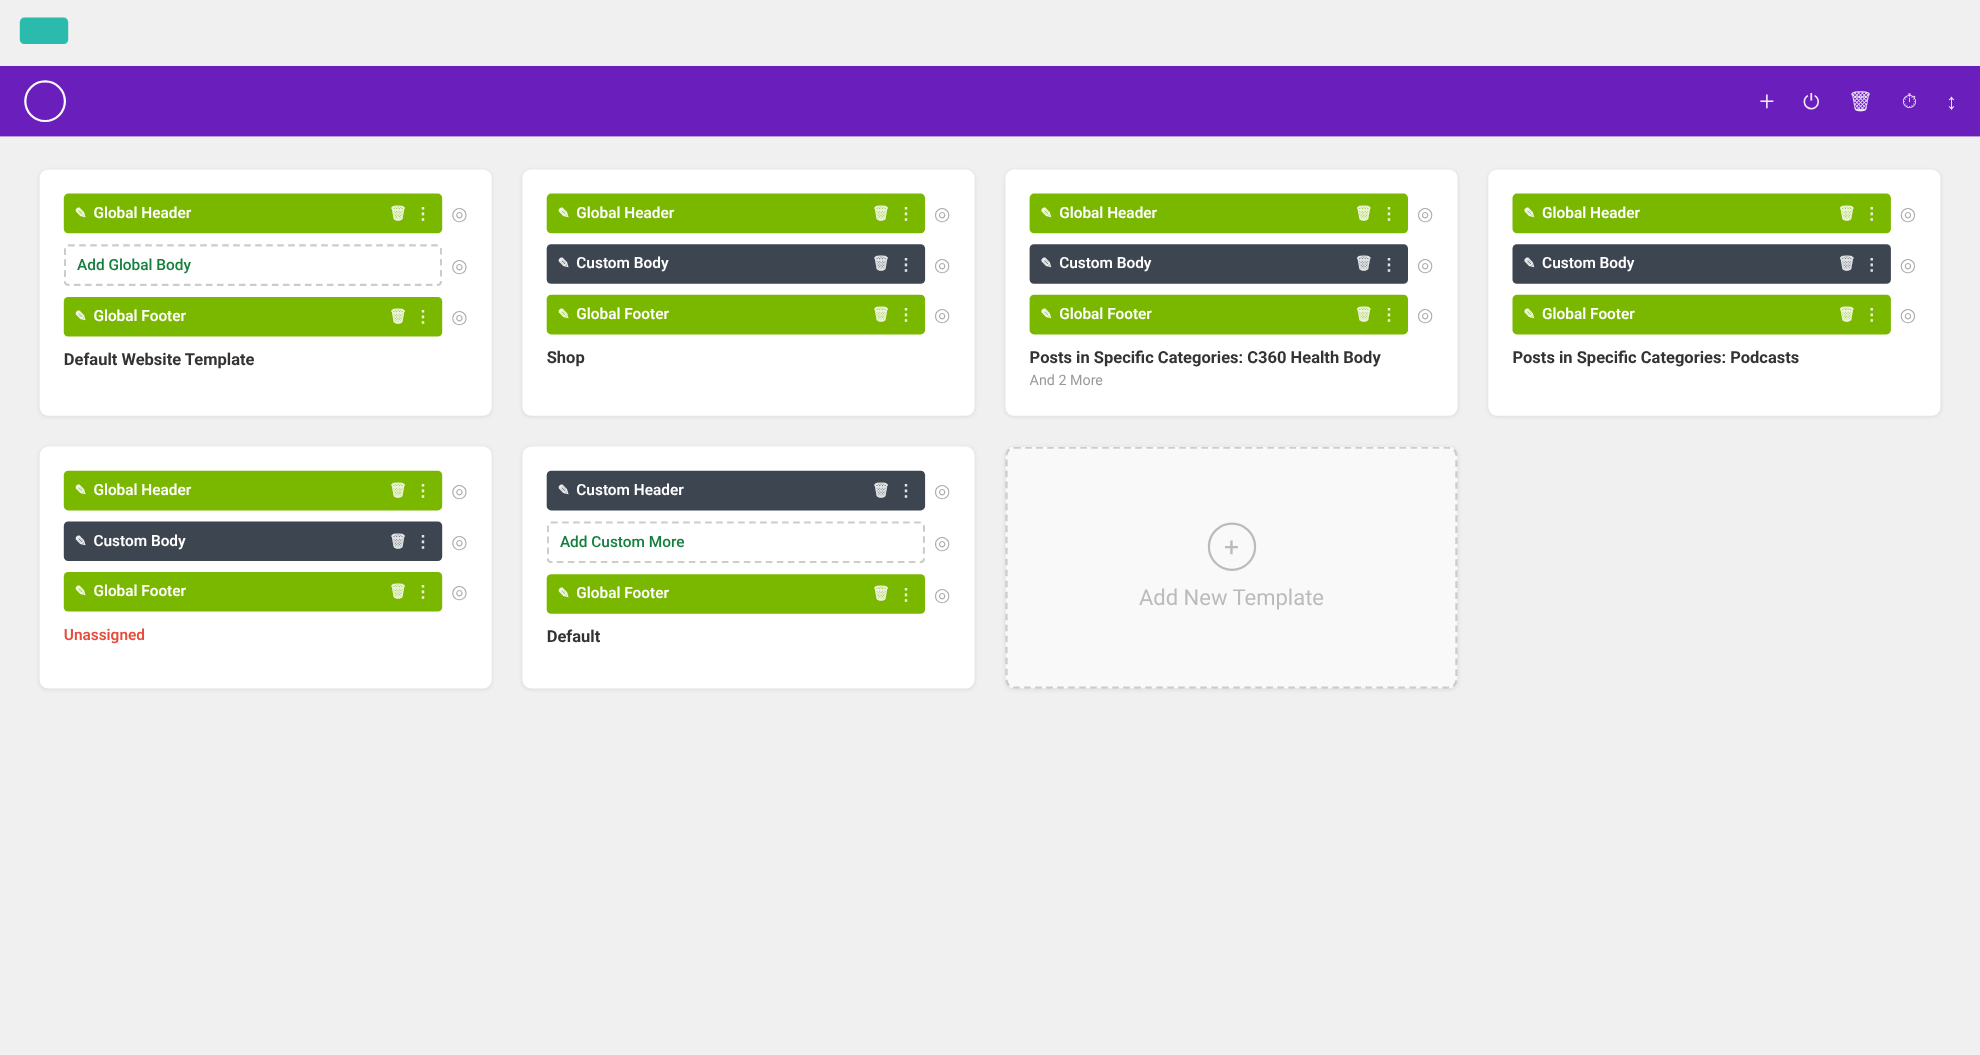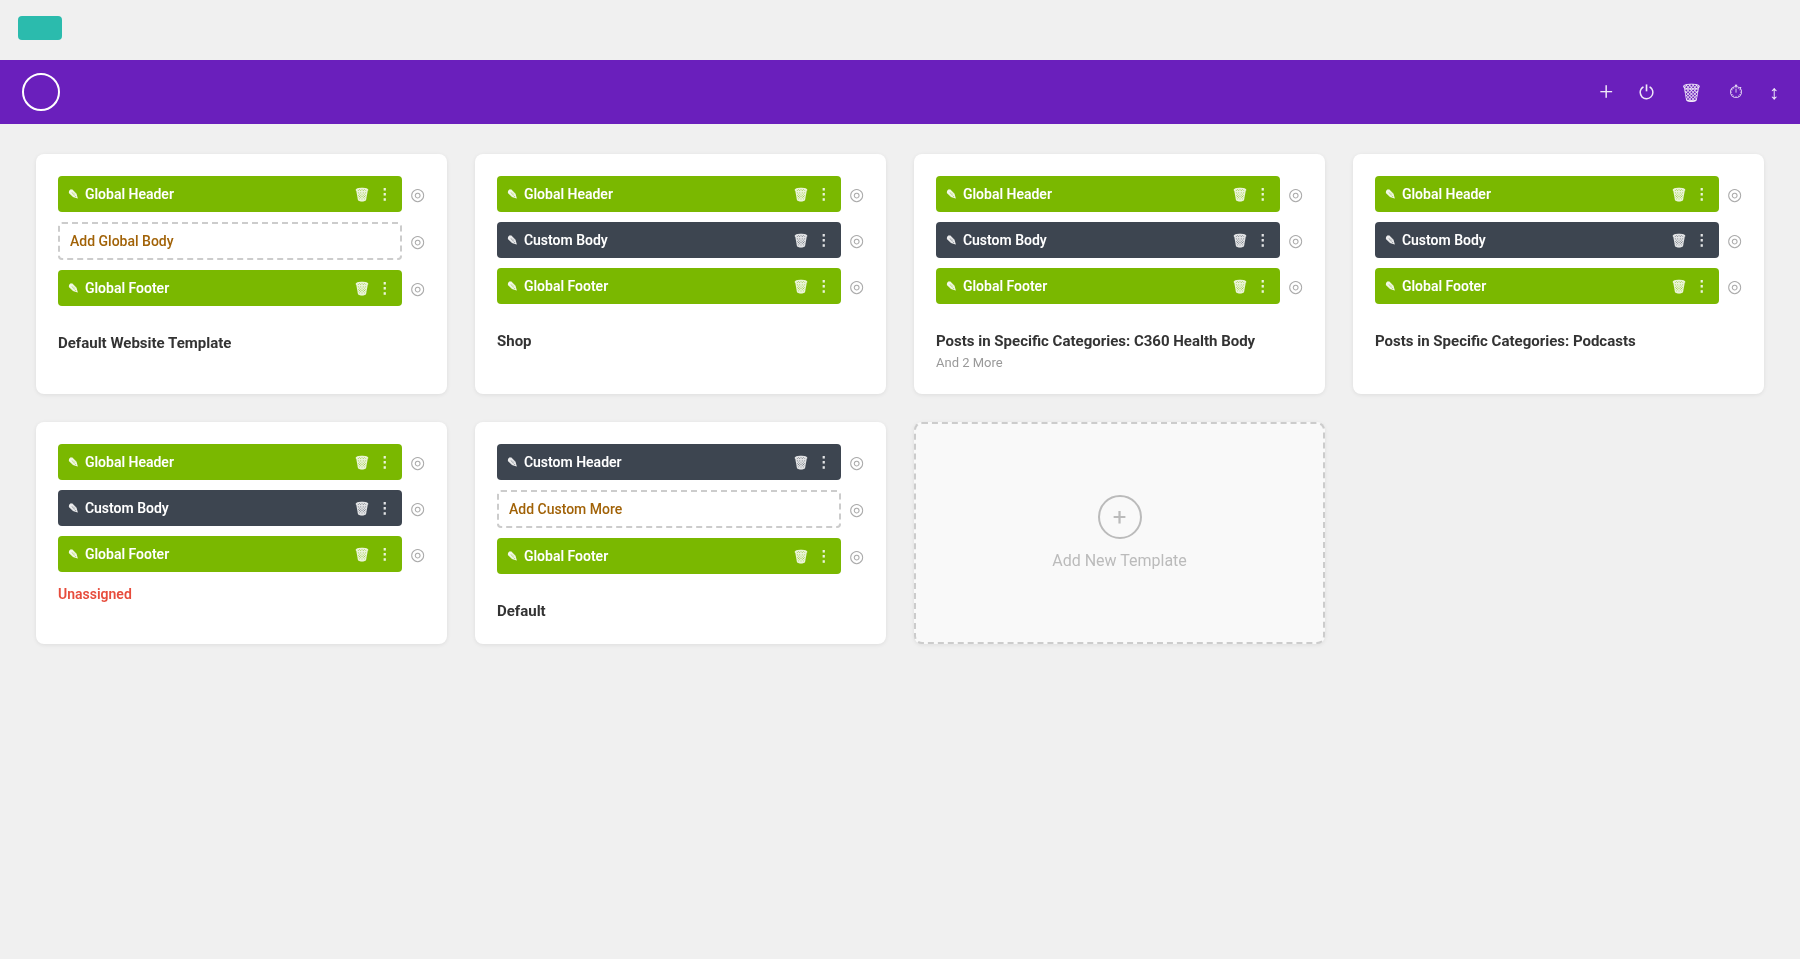--- a/index.html
+++ b/index.html
@@ -91,21 +91,21 @@
       border-radius: 50%;
       border: 2px solid #bbb;
       display: flex; align-items: center; justify-content: center;
       color: #bbb;
       font-size: 24px;
       margin-bottom: 12px;
     }
 
     .new-template-label {
       color: #bbb;
-      font-size: 16px;
+      font-size: 20px;
     }
 
     
     .module-row {
       display: flex;
       align-items: center;
       margin-bottom: 10px;
       gap: 8px;
     }
 
@@ -118,21 +118,21 @@
       font-size: 14px;
       font-weight: 600;
       color: #fff;
       gap: 6px;
     }
     .module-btn.green { background: #7ab800; }
     .module-btn.dark { background: #3d4550; }
     .module-btn.dashed {
       background: transparent;
       border: 2px dashed #ccc;
-      color: #a16207;
+      color: #15803d;
       font-weight: 500;
       justify-content: center;
     }
 
     .module-btn-icon {
       font-size: 13px;
       opacity: 0.9;
     }
     .module-btn-label {
       flex: 1;
@@ -155,21 +155,21 @@
       font-size: 18px;
       cursor: pointer;
       flex-shrink: 0;
     }
 
     
     .card-name {
       font-size: 15px;
       font-weight: 700;
       color: #333;
-      margin-top: 28px;
+      margin-top: 12px;
     }
     .card-sub {
       font-size: 13px;
       color: #999;
       margin-top: 5px;
     }
     .card-unassigned {
       font-size: 14px;
       font-weight: 600;
       color: #e74c3c;

